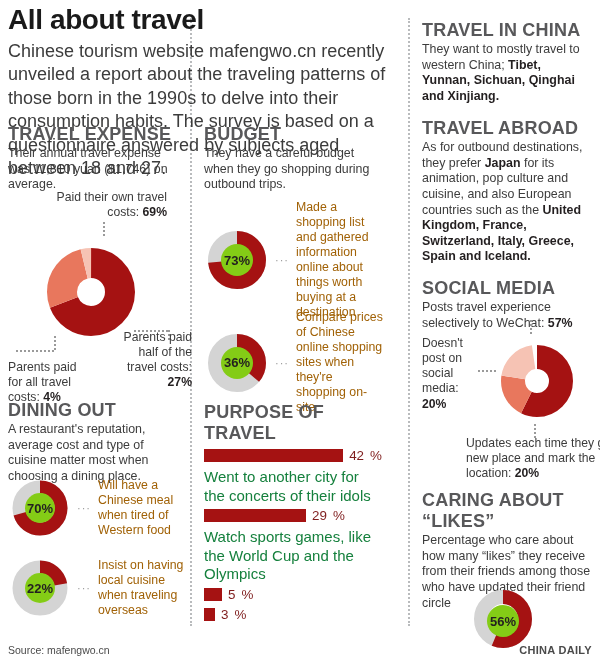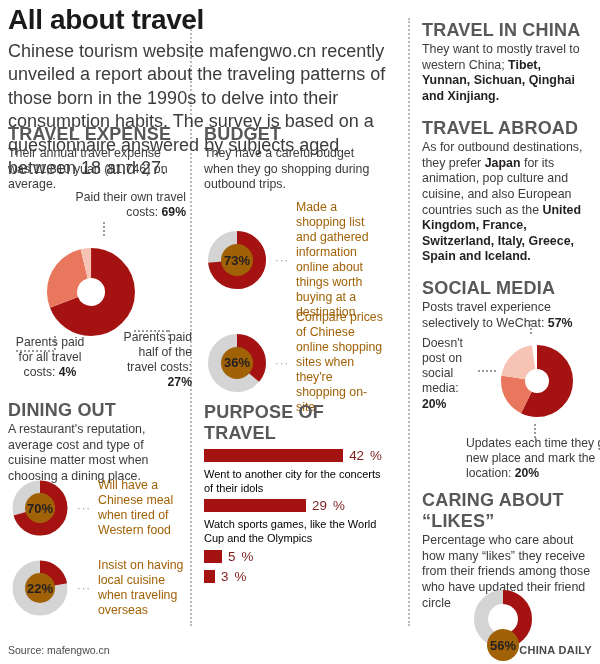--- a/index.html
+++ b/index.html
@@ -34,32 +34,32 @@
   .note{font-size:12.2px;line-height:1.24;color:#3c3c3c;}
   .note .b{font-weight:bold;}
 
   
   .row{display:flex;align-items:center;gap:7px;}
   .row .cap{font-size:12.3px;line-height:1.22;color:#a16207;}
   .dots{letter-spacing:1px;color:#9a9a9a;font-size:11px;}
 
   .donut{position:relative;flex:0 0 auto;}
   .donut .hole{
-    position:absolute;border-radius:50%;background:#a16207;
+    position:absolute;border-radius:50%;background:#84cc16;
     left:50%;top:50%;transform:translate(-50%,-50%);
     display:flex;align-items:center;justify-content:center;
   }
   .donut .val{font-size:13px;font-weight:bold;color:#231f20;}
 
   
   .bar-block{margin-top:4px;}
   .bar-line{display:flex;align-items:center;gap:6px;margin:3px 0 5px 0;}
   .bar{height:13px;background:#a51212;}
   .bar-val{font-size:13.4px;font-weight:normal;color:#7f1d1d;}
-  .bar-cap{font-size:11px;line-height:1.24;color:#000000;}
+  .bar-cap{font-size:15px;line-height:1.24;color:#15803d;}
 
   
   .lead-v{border-left:2px dotted #9a9a9a;width:0;position:absolute;}
   .lead-h{border-top:2px dotted #9a9a9a;height:0;position:absolute;}
 
   .footer-src{position:absolute;left:8px;bottom:8px;font-size:10.5px;color:#4a4a4a;}
   .footer-cd{position:absolute;right:8px;bottom:8px;font-size:11px;
     font-weight:bold;letter-spacing:0.3px;color:#4a4a4a;}
 </style>
 </head>
@@ -75,40 +75,40 @@
     <p class="lede">Chinese tourism website mafengwo.cn recently unveiled a report about the traveling patterns of those born in the 1990s to delve into their consumption habits. The survey is based on a questionnaire answered by subjects aged between 18 and 27.</p>
   </div>
 
   <div class="col col-left">
 
     <div style="position:absolute;top:124px;left:0;width:176px;">
       <div class="sec-h">TRAVEL EXPENSE</div>
       <div class="sec-p">Their annual travel expense was 11,810 yuan ($1,746) on average.</div>
     </div>
 
-    <div style="position:absolute;top:190px;left:36px;width:142px;text-align:right;" class="note">
+    <div style="position:absolute;top:190px;left:17px;width:142px;text-align:right;" class="note">
       <span>Paid their own travel costs:</span>
       <span class="b">69%</span>
     </div>
     <div class="lead-v" style="top:222px;height:14px;left:95px;"></div>
 
     <div style="position:absolute;top:234px;left:25px;">
       <svg width="116" height="116" viewBox="0 0 116 116">
 
         <circle r="29" cx="58" cy="58" fill="transparent" stroke="#a51212" stroke-width="30" stroke-dasharray="125.8 56.4" transform="rotate(-90 58 58)"></circle>
 
         <circle r="29" cx="58" cy="58" fill="transparent" stroke="#e8775d" stroke-width="30" stroke-dasharray="49.2 133.0" stroke-dashoffset="-125.8" transform="rotate(-90 58 58)"></circle>
 
         <circle r="29" cx="58" cy="58" fill="transparent" stroke="#f6c3b4" stroke-width="30" stroke-dasharray="7.3 174.9" stroke-dashoffset="-175.0" transform="rotate(-90 58 58)"></circle>
       </svg>
     </div>
 
     <div class="lead-v" style="top:336px;height:14px;left:46px;"></div>
     <div class="lead-h" style="top:350px;width:38px;left:8px;"></div>
-    <div style="position:absolute;top:335px;left:0;width:84px;text-align:center;" class="note">
+    <div style="position:absolute;top:360px;left:0;width:84px;" class="note">
       <span>Parents paid for all travel costs:</span>
       <span class="b">4%</span>
     </div>
 
     <div class="lead-h" style="top:330px;width:34px;left:126px;"></div>
     <div class="lead-v" style="top:330px;height:10px;left:160px;"></div>
     <div style="position:absolute;top:330px;left:108px;width:76px;text-align:right;" class="note">
       <span>Parents paid half of the travel costs:</span>
       <span class="b">27%</span>
     </div>
@@ -260,21 +260,21 @@
     <div style="position:absolute;top:490px;left:0;width:170px;">
       <div class="sec-h">CARING ABOUT “LIKES”</div>
       <div class="sec-p">Percentage who care about how many “likes” they receive from their friends among those who have updated their friend circle</div>
     </div>
 
     <div style="position:absolute;top:588px;left:50px;" class="donut">
       <svg width="62" height="62" viewBox="0 0 62 62">
         <circle r="22" cx="31" cy="31" fill="transparent" stroke="#d4d4d4" stroke-width="14"></circle>
         <circle r="22" cx="31" cy="31" fill="transparent" stroke="#a51212" stroke-width="14" stroke-dasharray="77.4 60.8" transform="rotate(-90 31 31)"></circle>
       </svg>
-      <div class="hole" style="width:32px;height:32px;margin-top:24px;">
+      <div class="hole" style="width:32px;height:32px;">
         <span class="val">56%</span>
       </div>
     </div>
   </div>
 
   <div class="footer-src">Source: mafengwo.cn</div>
   <div class="footer-cd">CHINA DAILY</div>
 
 </div>
 

